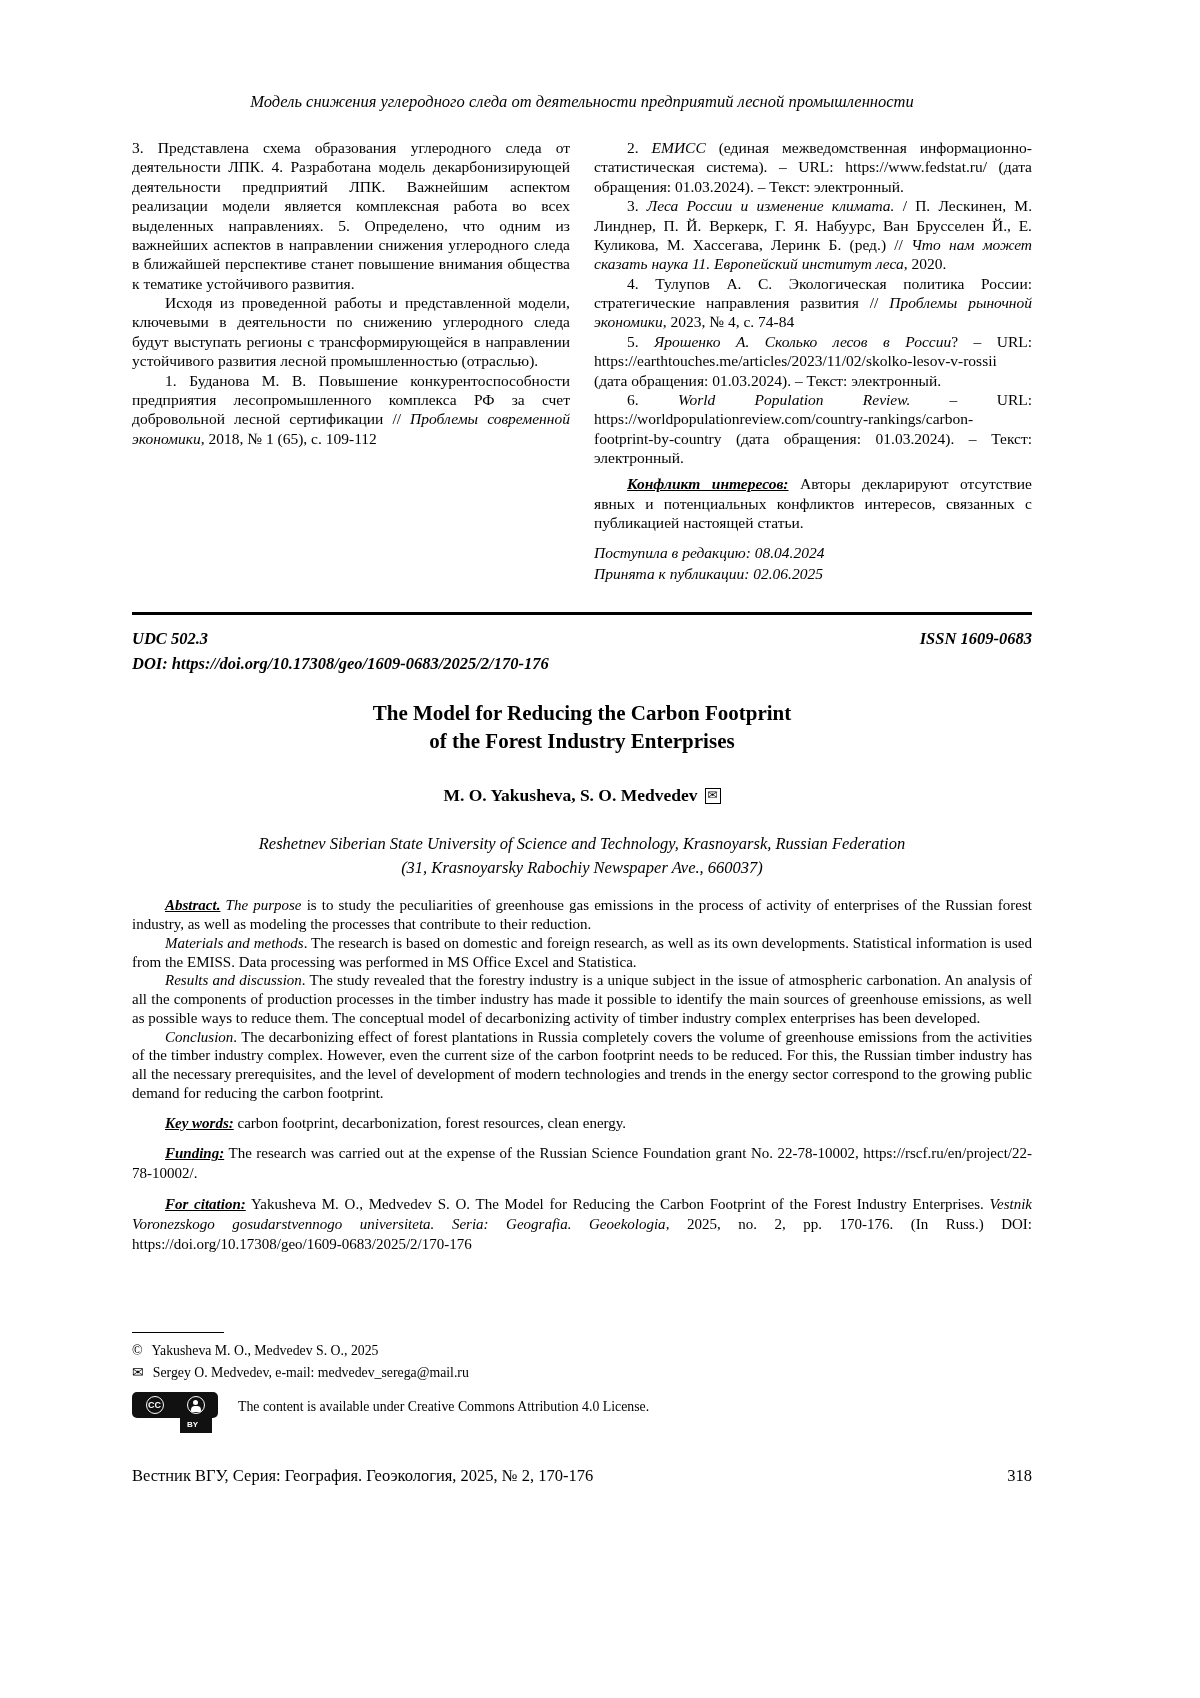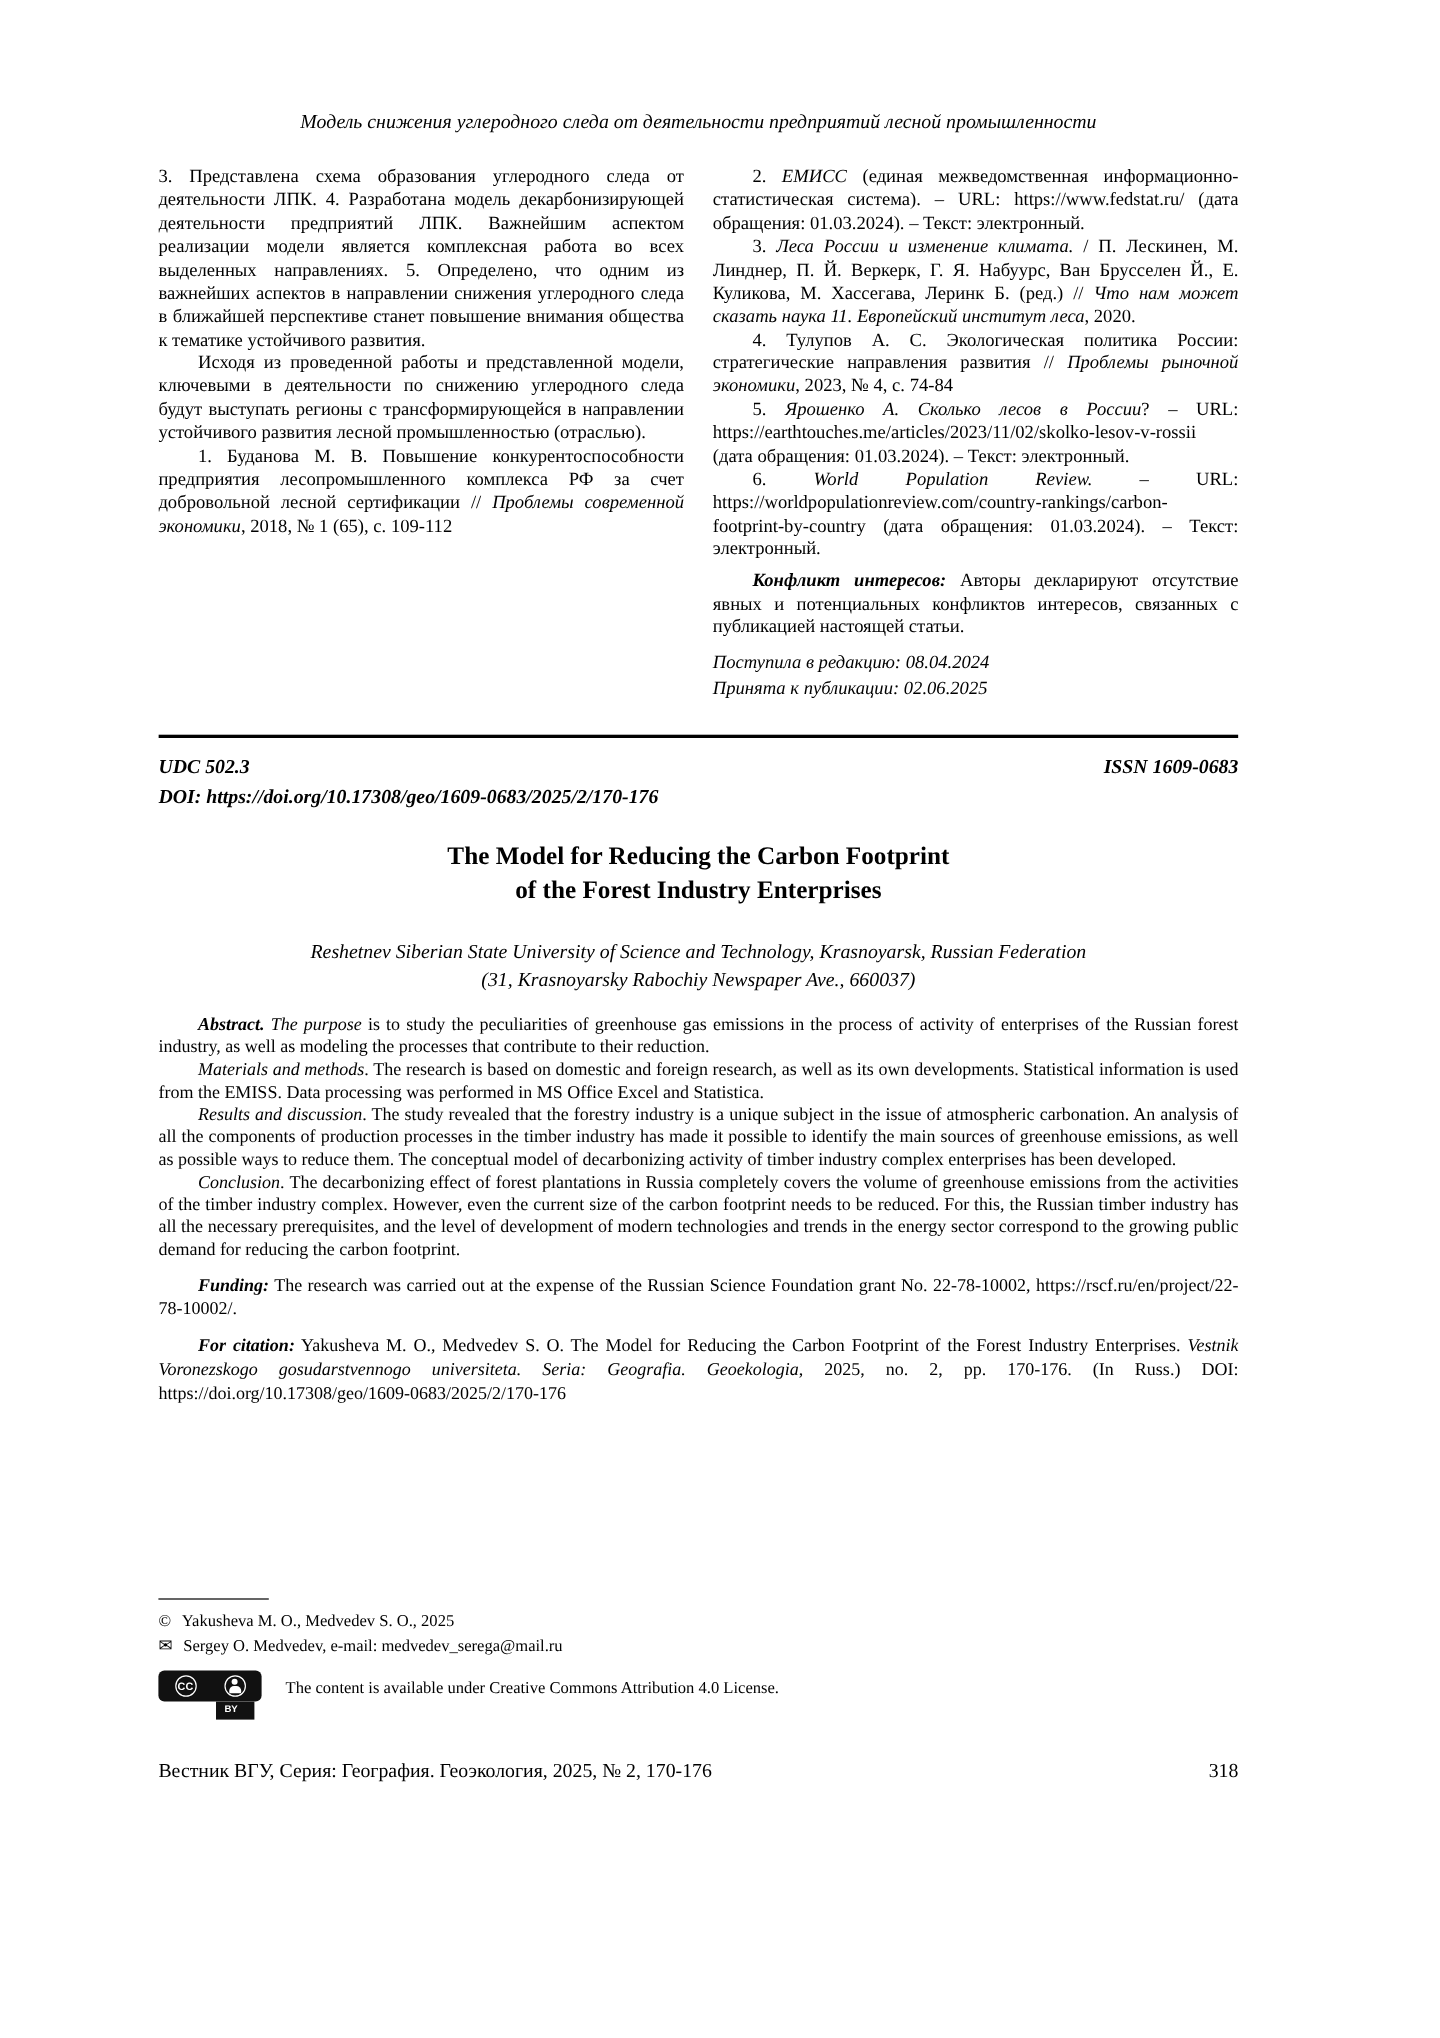--- a/index.html
+++ b/index.html
@@ -3,21 +3,21 @@
 <meta charset="utf-8">
 <style>
   html,body { margin:0; padding:0; background:#ffffff; }
   .page {
     position:relative; width:1200px; height:1698px; overflow:hidden;
     background:#fff; color:#000;
     font-family:"Liberation Serif", serif;
     box-sizing:border-box;
   }
   .i  { font-style:italic; }
-  .bi { font-weight:bold; font-style:italic; }
+  .bi { font-weight:bold; font-style:italic;text-decoration:underline; }
   p { margin:0; }
 
   .running-head {
     position:absolute; top:92px; left:132px; width:900px;
     text-align:center; font-style:italic; font-size:16.5px;
   }
 
   .cols {
     position:absolute; top:138px; left:132px; width:900px; height:472px;
     display:flex; gap:24px; overflow:hidden;
@@ -102,30 +102,34 @@
     <div class="rule"></div>
 
     <div class="meta-row">
       <span>UDC 502.3</span>
       <span>ISSN 1609-0683</span>
     </div>
     <div class="doi-line">DOI: https://doi.org/10.17308/geo/1609-0683/2025/2/170-176</div>
 
     <h1 class="title"><span>The Model for Reducing the Carbon Footprint</span><br><span>of the Forest Industry Enterprises</span></h1>
 
+    <div class="authors">
+      <span>M. O. Yakusheva, S. O. Medvedev</span><span class="env-badge">✉</span>
+    </div>
 
     <div class="affil"><span>Reshetnev Siberian State University of Science and Technology, Krasnoyarsk, Russian Federation</span><br><span>(31, Krasnoyarsky Rabochiy Newspaper Ave., 660037)</span></div>
 
     <div class="abs">
       <p class="ind"><span class="bi">Abstract.</span><span class="i"> The purpose</span><span> is to study the peculiarities of greenhouse gas emissions in the process of activity of enterprises of the Russian forest industry, as well as modeling the processes that contribute to their reduction.</span></p>
       <p class="ind"><span class="i">Materials and methods</span><span>. The research is based on domestic and foreign research, as well as its own developments. Statistical information is used from the EMISS. Data processing was performed in MS Office Excel and Statistica.</span></p>
       <p class="ind"><span class="i">Results and discussion</span><span>. The study revealed that the forestry industry is a unique subject in the issue of atmospheric carbonation. An analysis of all the components of production processes in the timber industry has made it possible to identify the main sources of greenhouse emissions, as well as possible ways to reduce them. The conceptual model of decarbonizing activity of timber industry complex enterprises has been developed.</span></p>
       <p class="ind"><span class="i">Conclusion</span><span>. The decarbonizing effect of forest plantations in Russia completely covers the volume of greenhouse emissions from the activities of the timber industry complex. However, even the current size of the carbon footprint needs to be reduced. For this, the Russian timber industry has all the necessary prerequisites, and the level of development of modern technologies and trends in the energy sector correspond to the growing public demand for reducing the carbon footprint.</span></p>
     </div>
 
+    <p class="kw ind"><span class="bi">Key words:</span><span> carbon footprint, decarbonization, forest resources, clean energy.</span></p>
 
     <p class="fund ind"><span class="bi">Funding:</span><span> The research was carried out at the expense of the Russian Science Foundation grant No. 22-78-10002, https://rscf.ru/en/project/22-78-10002/.</span></p>
 
     <p class="cit ind"><span class="bi">For citation:</span><span> Yakusheva M. O., Medvedev S. O. The Model for Reducing the Carbon Footprint of the Forest Industry Enterprises. </span><span class="i">Vestnik Voronezskogo gosudarstvennogo universiteta. Seria: Geografia. Geoekologia</span><span>, 2025, no. 2, pp. 170-176. (In Russ.) DOI: https://doi.org/10.17308/geo/1609-0683/2025/2/170-176</span></p>
   </div>
 
   <div class="footnotes">
     <div class="fn-rule"></div>
     <div class="fn-line">
       <span>©</span>

